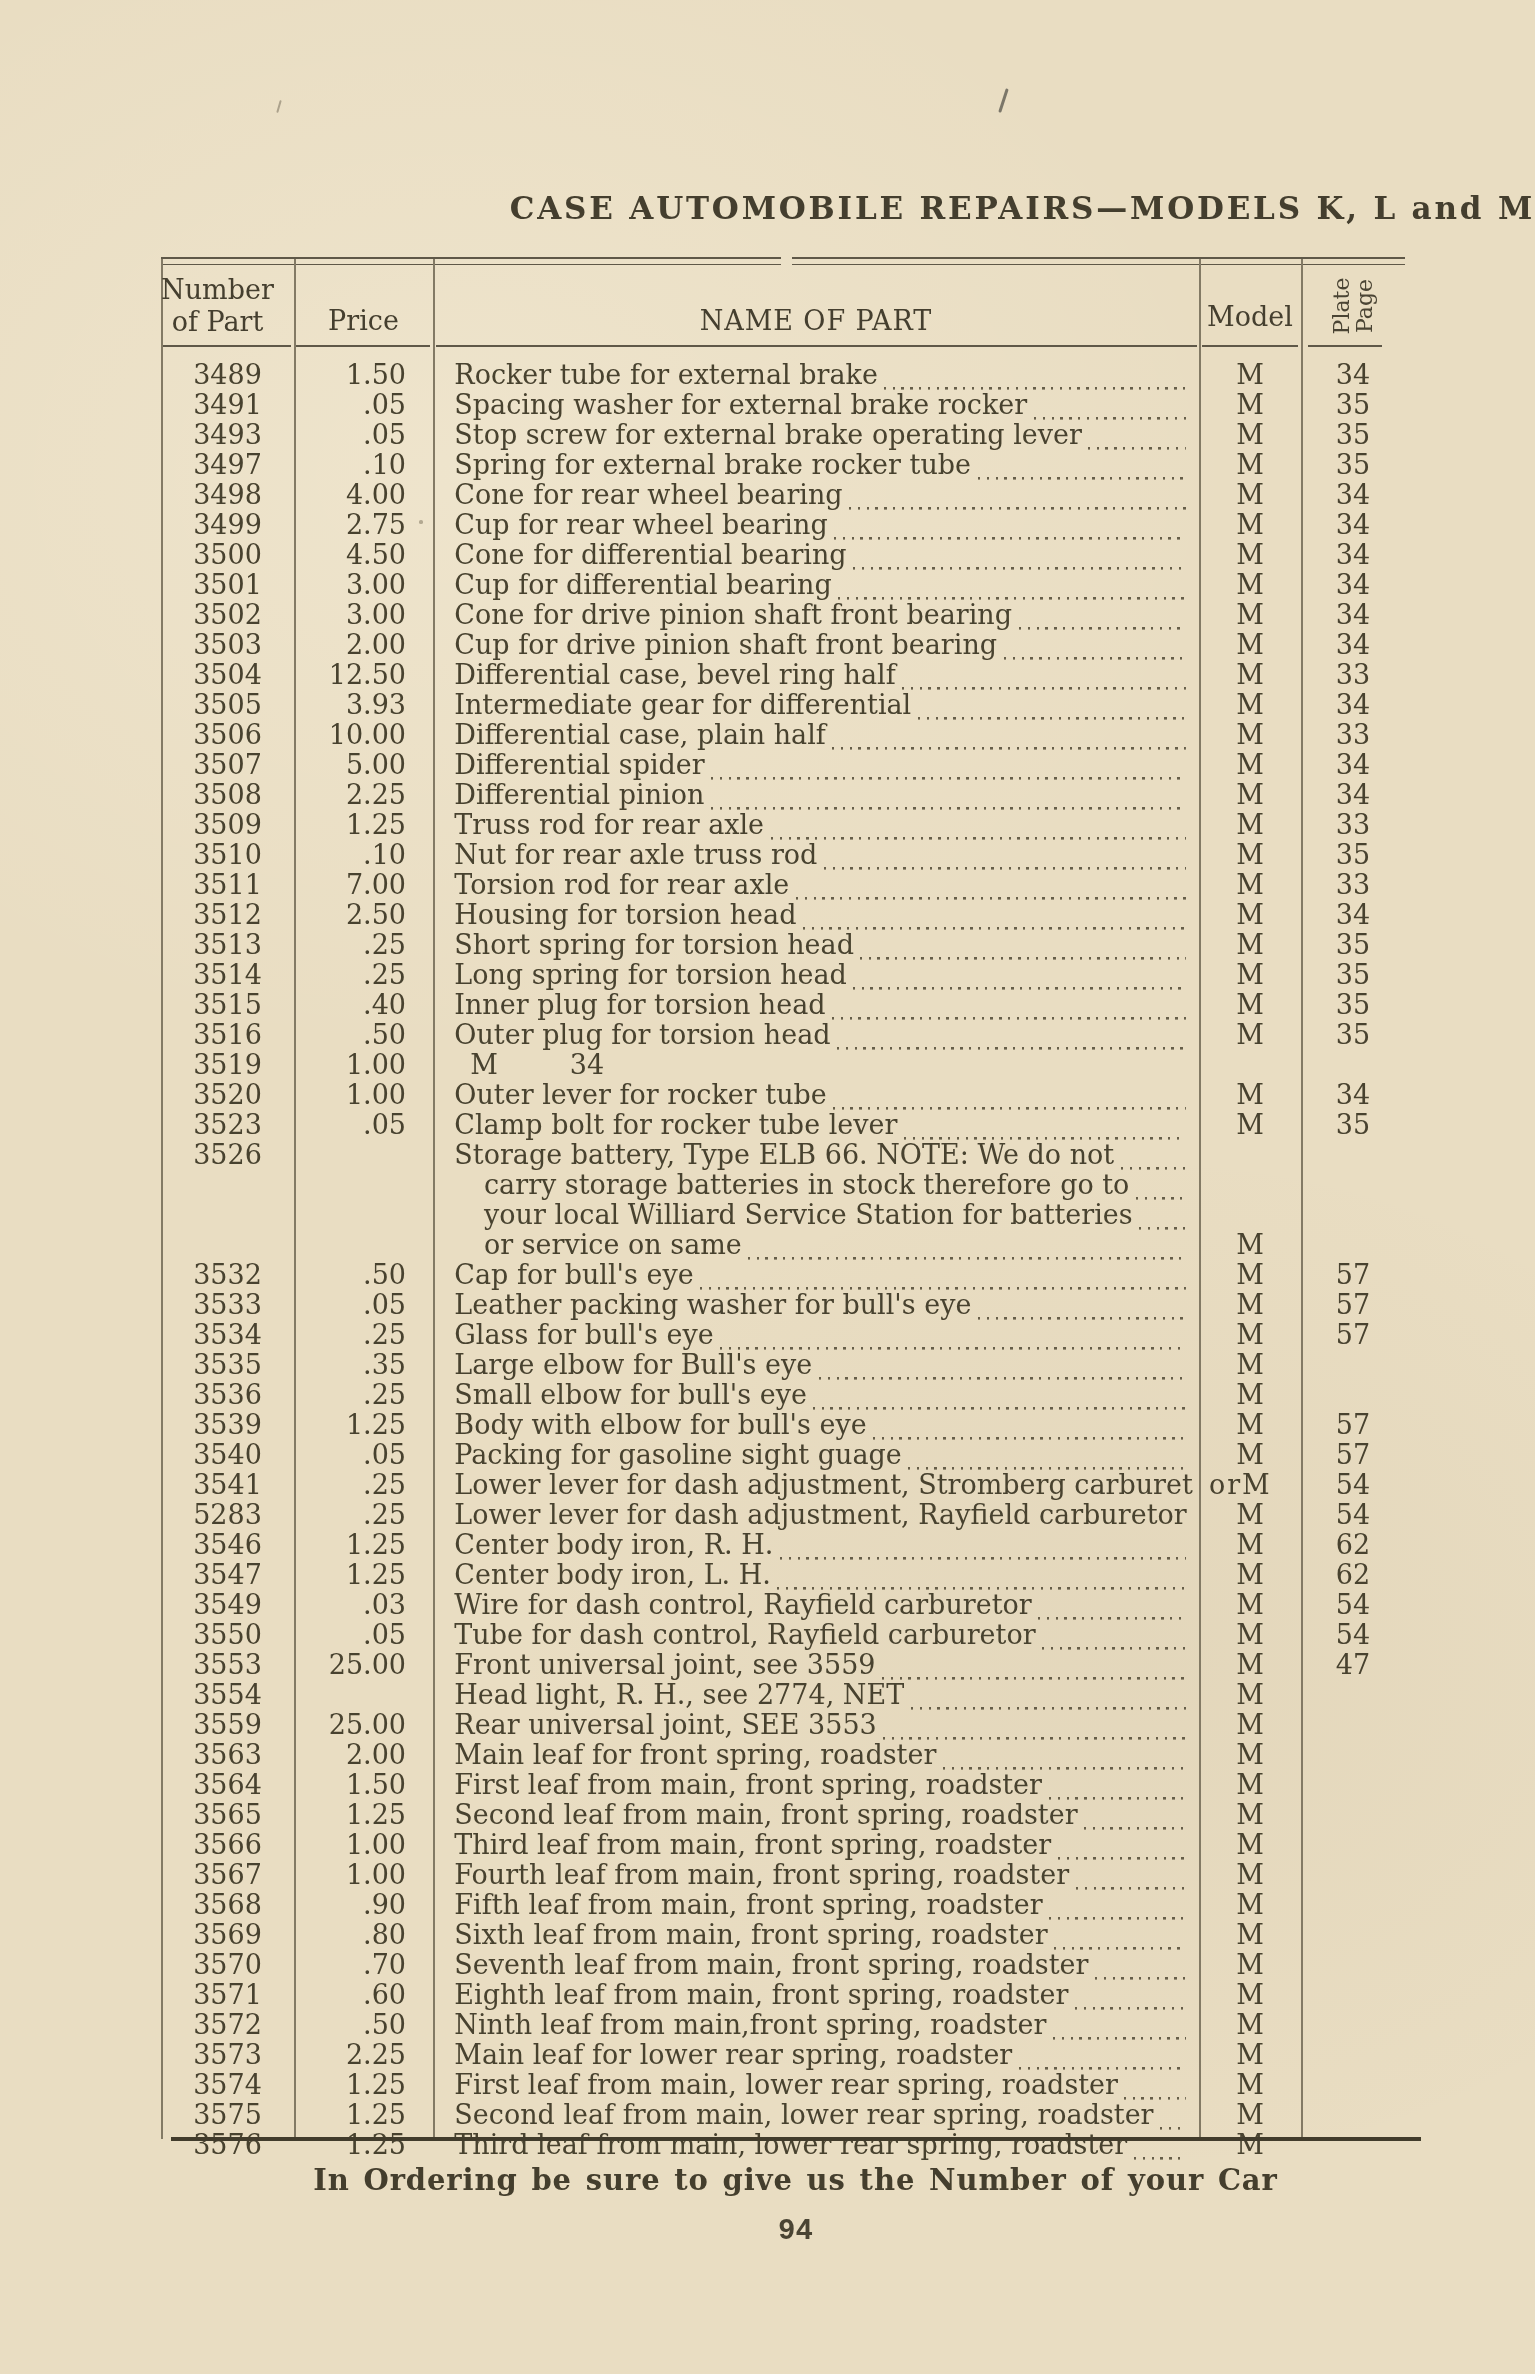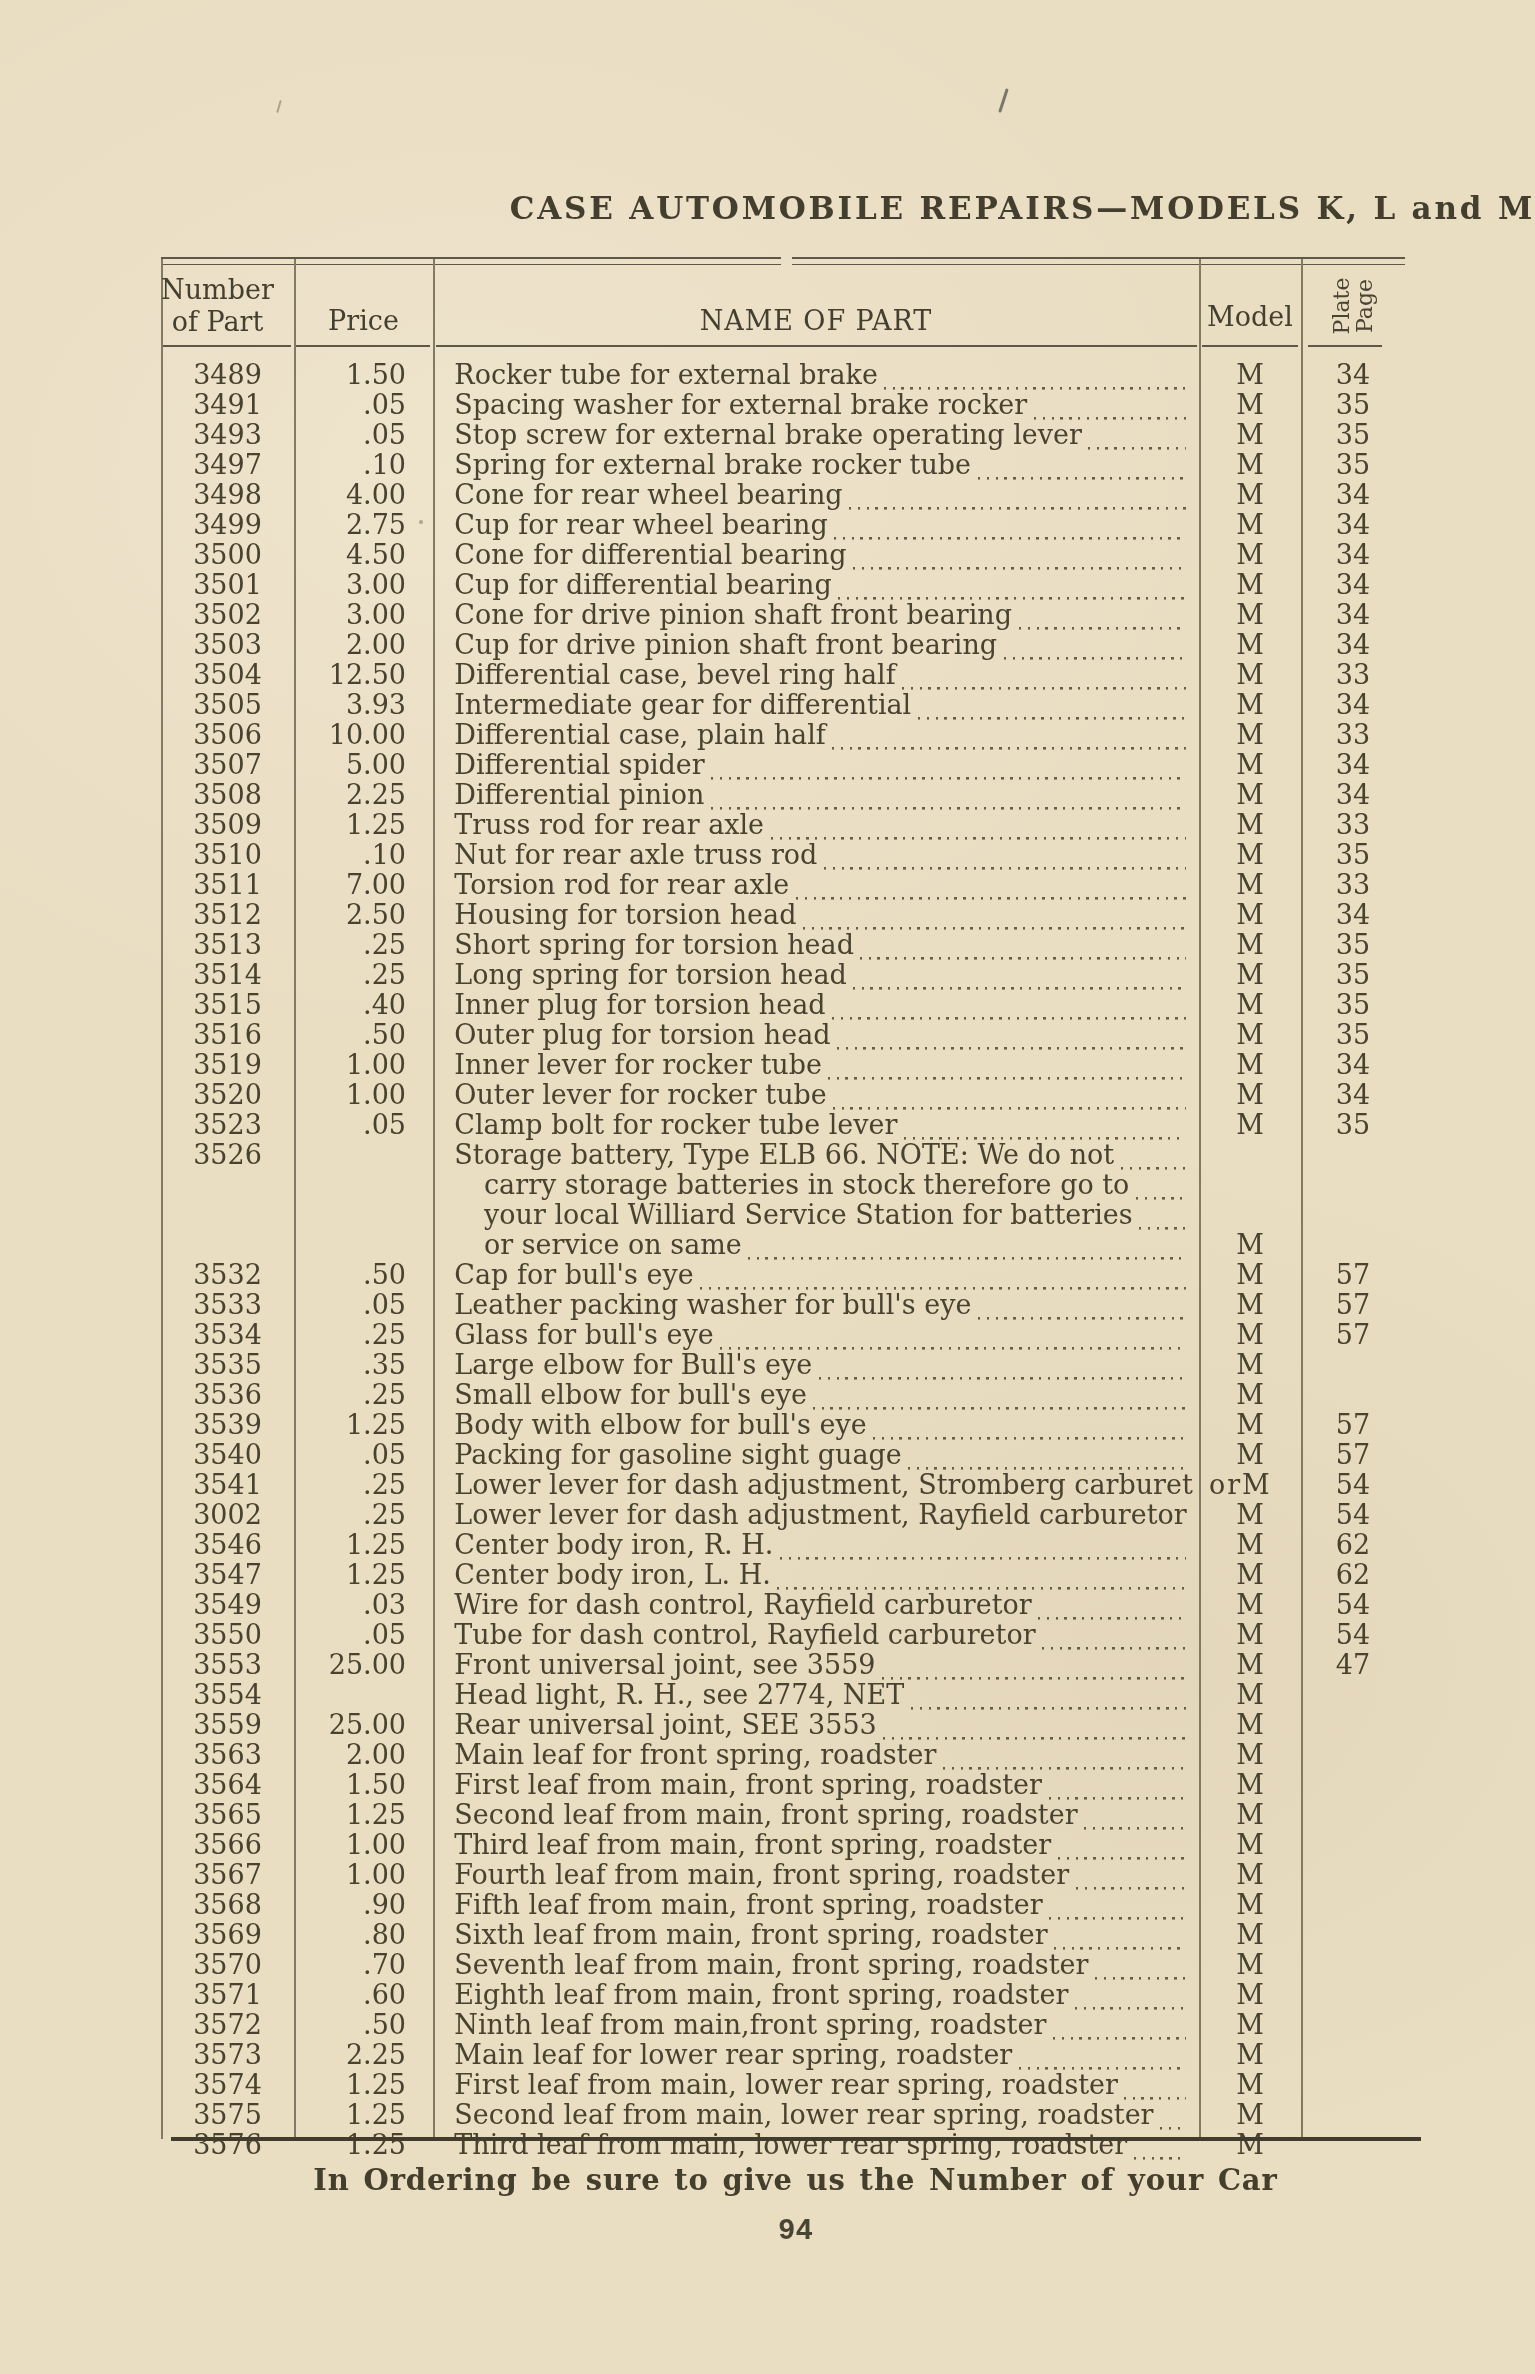--- a/index.html
+++ b/index.html
@@ -349,24 +349,20 @@
       <span class="nm">Outer plug for torsion head</span>
       <span class="leader"></span>
     </div>
     <div class="cell c-model">M</div>
     <div class="cell c-page">35</div>
   </div>
 
   <div class="row">
     <div class="cell c-num">3519</div>
     <div class="cell c-price">1.00</div>
-    <div class="cell c-name">
-      <span class="nm">Inner lever for rocker tube</span>
-      <span class="leader"></span>
-    </div>
     <div class="cell c-model">M</div>
     <div class="cell c-page">34</div>
   </div>
 
   <div class="row">
     <div class="cell c-num">3520</div>
     <div class="cell c-price">1.00</div>
     <div class="cell c-name">
       <span class="nm">Outer lever for rocker tube</span>
       <span class="leader"></span>
@@ -512,21 +508,21 @@
     <div class="cell c-price">.25</div>
     <div class="cell c-name no-leader">
       <span class="nm">Lower lever  for dash adjustment, Stromberg carburet</span>
 
     </div>
     <div class="cell c-model left">orM</div>
     <div class="cell c-page">54</div>
   </div>
 
   <div class="row">
-    <div class="cell c-num">3002</div>
+    <div class="cell c-num">5283</div>
     <div class="cell c-price">.25</div>
     <div class="cell c-name no-leader">
       <span class="nm">Lower lever for dash adjustment, Rayfield carburetor</span>
 
     </div>
     <div class="cell c-model">M</div>
     <div class="cell c-page">54</div>
   </div>
 
   <div class="row">

